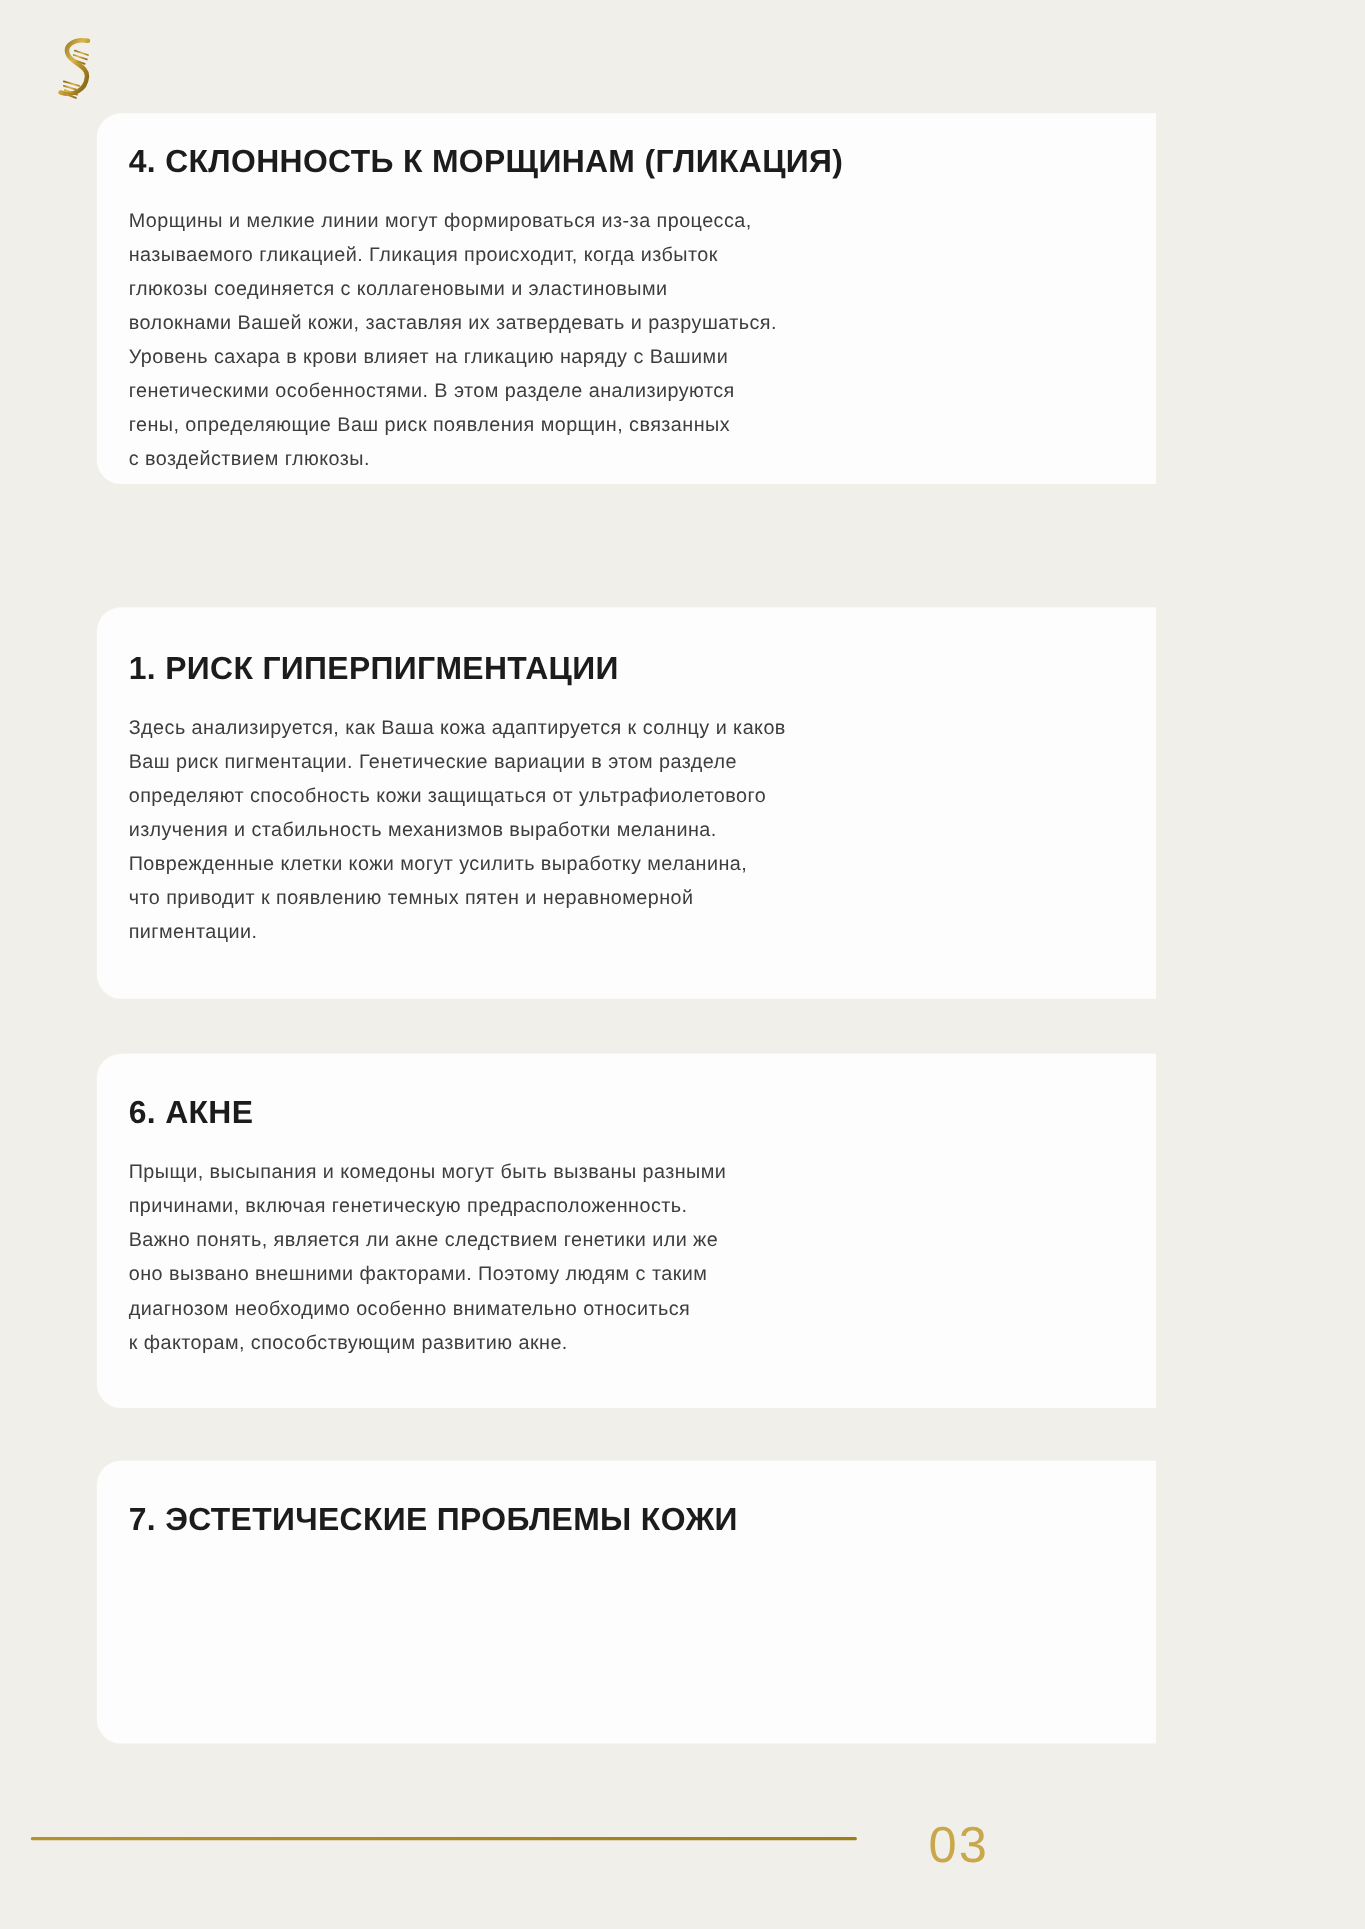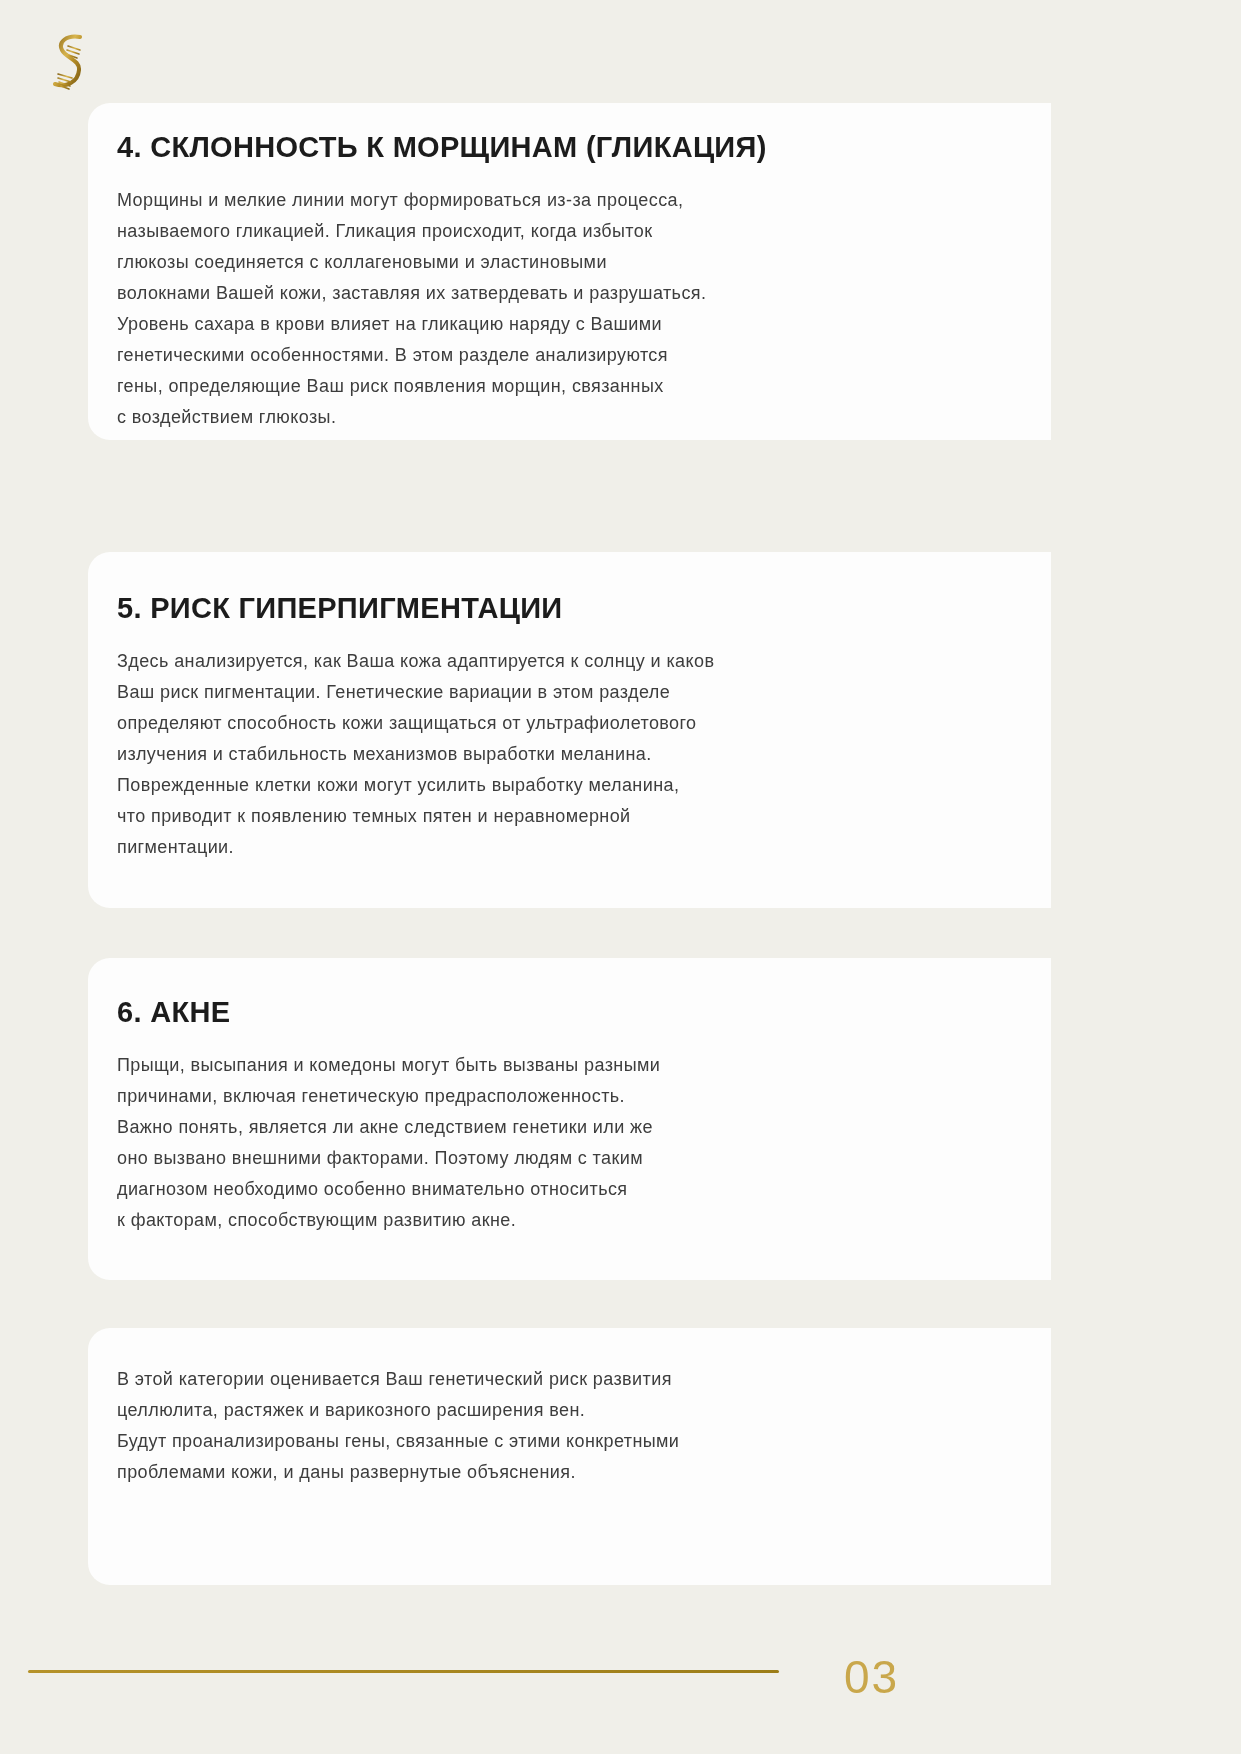--- a/index.html
+++ b/index.html
@@ -96,43 +96,40 @@
 называемого гликацией. Гликация происходит, когда избыток
 глюкозы соединяется с коллагеновыми и эластиновыми
 волокнами Вашей кожи, заставляя их затвердевать и разрушаться.
 Уровень сахара в крови влияет на гликацию наряду с Вашими
 генетическими особенностями. В этом разделе анализируются
 гены, определяющие Ваш риск появления морщин, связанных
 с воздействием глюкозы.</p>
   </section>
 
   <section class="card card-2">
-    <h2 class="card-heading">5. РИСК ГИПЕРПИГМЕНТАЦИИ</h2>
+    <h2 class="card-heading">1. РИСК ГИПЕРПИГМЕНТАЦИИ</h2>
     <p class="card-body">Здесь анализируется, как Ваша кожа адаптируется к солнцу и каков
 Ваш риск пигментации. Генетические вариации в этом разделе
 определяют способность кожи защищаться от ультрафиолетового
 излучения и стабильность механизмов выработки меланина.
 Поврежденные клетки кожи могут усилить выработку меланина,
 что приводит к появлению темных пятен и неравномерной
 пигментации.</p>
   </section>
 
   <section class="card card-3">
     <h2 class="card-heading">6. АКНЕ</h2>
     <p class="card-body">Прыщи, высыпания и комедоны могут быть вызваны разными
 причинами, включая генетическую предрасположенность.
 Важно понять, является ли акне следствием генетики или же
 оно вызвано внешними факторами. Поэтому людям с таким
 диагнозом необходимо особенно внимательно относиться
 к факторам, способствующим развитию акне.</p>
   </section>
 
   <section class="card card-4">
-    <p class="card-body">В этой категории оценивается Ваш генетический риск развития
-целлюлита, растяжек и варикозного расширения вен.
-Будут проанализированы гены, связанные с этими конкретными
-проблемами кожи, и даны развернутые объяснения.</p>
+    <h2 class="card-heading">7. ЭСТЕТИЧЕСКИЕ ПРОБЛЕМЫ КОЖИ</h2>
   </section>
 
   <div class="footer-line"></div>
   <div class="page-number">03</div>
 
 </div>
 
 </body></html>

